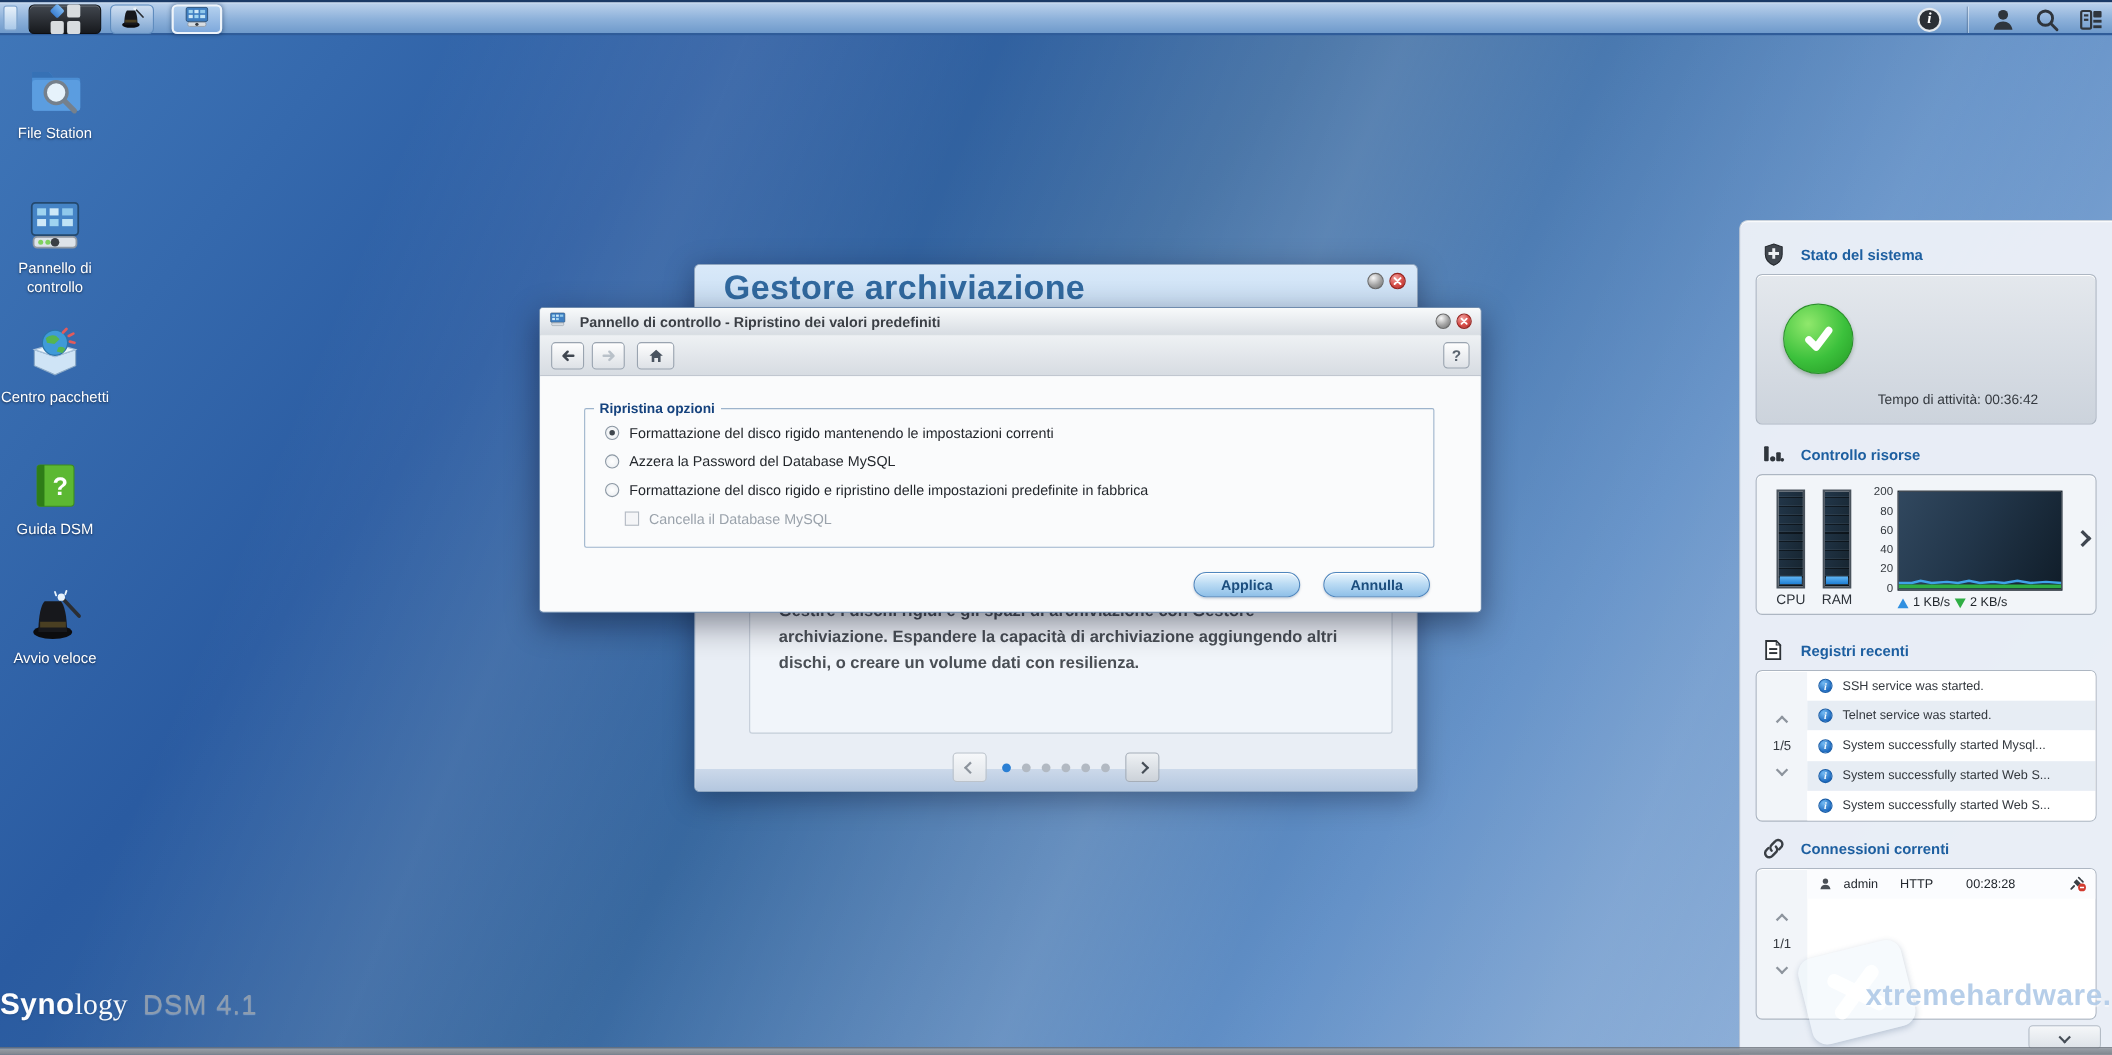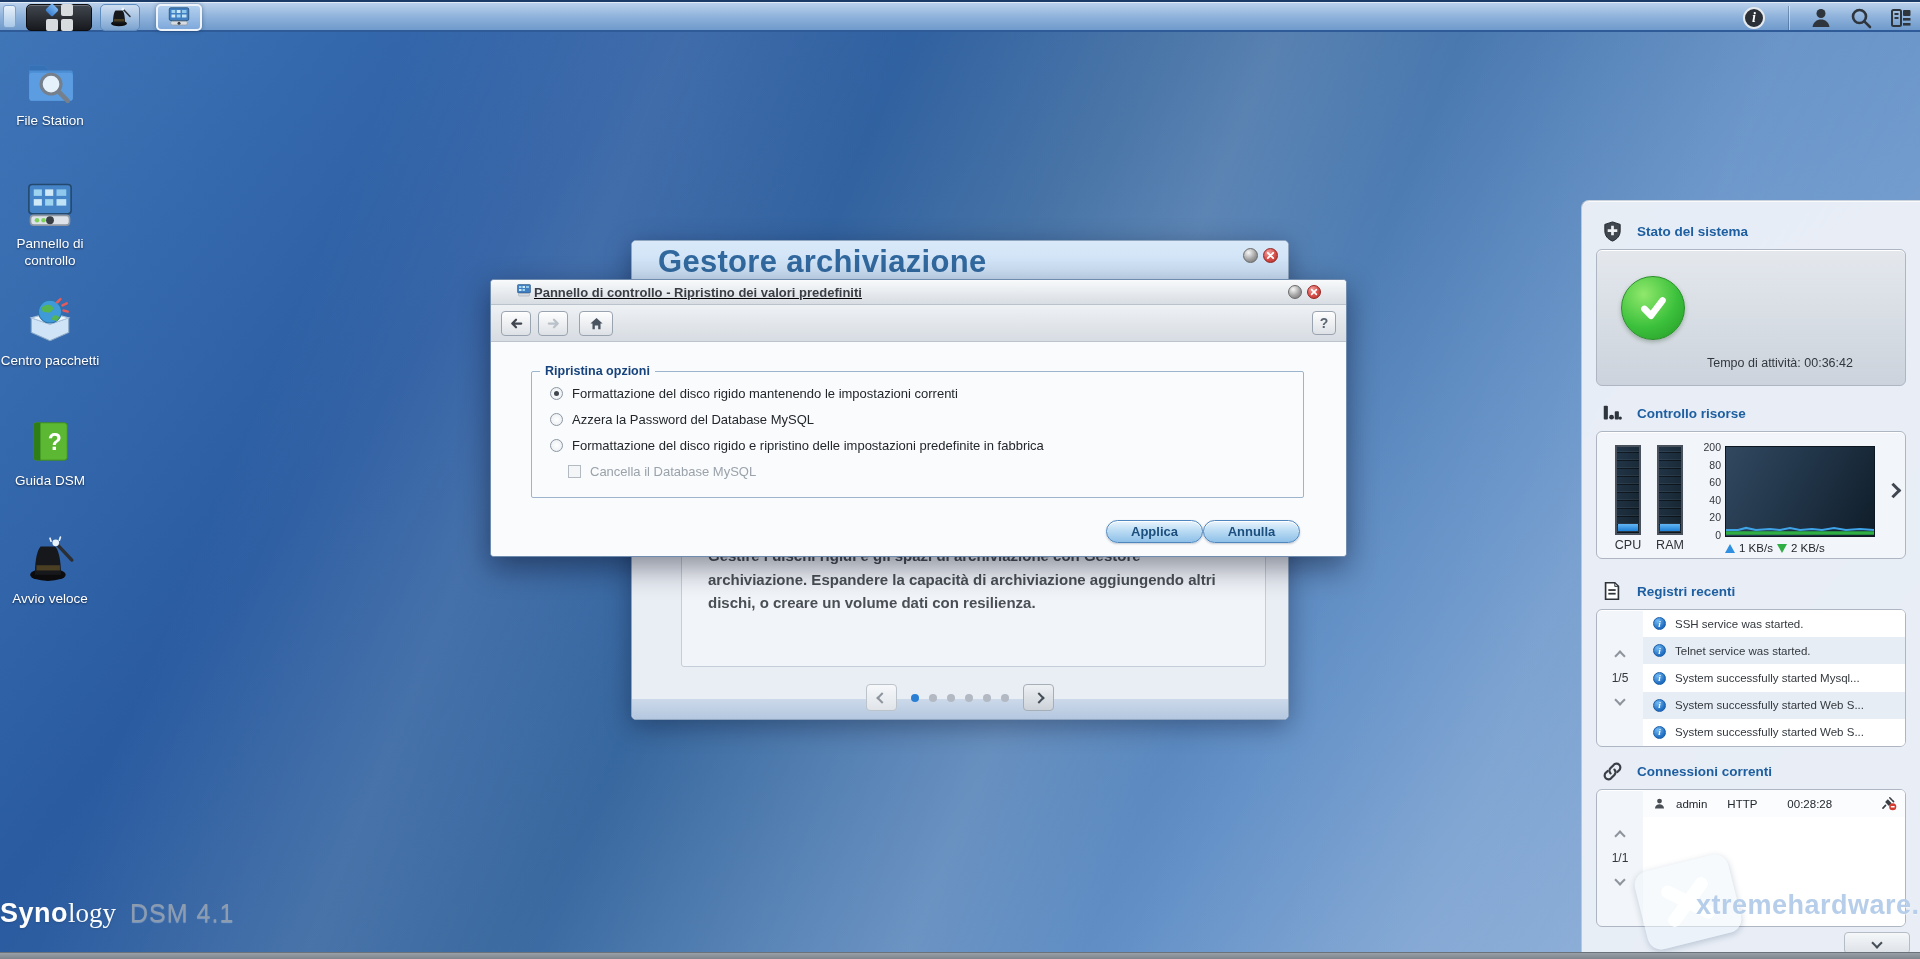--- a/index.html
+++ b/index.html
@@ -55,22 +55,22 @@
   .pg-btn { width:31px; height:27px; border-radius:4px; display:flex; align-items:center; justify-content:center; }
   .pg-btn.prev { background:linear-gradient(#f6f8fa,#e0e4e9); border:1px solid #bcc3cb; }
   .pg-btn.next { background:linear-gradient(#eef1f4,#ccd2d9); border:1px solid #a6aeb8; }
   .dots { display:flex; gap:10px; align-items:center; }
   .dot { width:8px; height:8px; border-radius:50%; background:#b2b9c2; }
   .dot.active { background:#2a7fd4; }
 
   
   .dlg { position:absolute; left:490px; top:279px; width:857px; height:278px; z-index:20;
     background:#f2f4f6; border:1px solid #6f8cae; border-radius:4px; box-shadow:0 10px 30px rgba(0,5,25,.45); }
-  .dlg-titlebar { height:25px; display:flex; align-items:center; gap:2px; padding:0 25px;
-    background:linear-gradient(#f8fafb,#d8dde3); border-bottom:1px solid #bac2cb; border-radius:3px 3px 0 0;text-decoration:underline; }
+  .dlg-titlebar { height:25px; display:flex; align-items:center; gap:12px; padding:0 8px;
+    background:linear-gradient(#f8fafb,#d8dde3); border-bottom:1px solid #bac2cb; border-radius:3px 3px 0 0; }
   .dlg-title { font-size:13px; font-weight:bold; color:#3b3f45; }
   .dlg-controls { margin-left:auto; display:flex; gap:5px; }
   .dlg-controls .ball { width:14px; height:14px; }
   .dlg-toolbar { height:37px; display:flex; align-items:center; gap:7px; padding:0 10px;
     background:linear-gradient(#eef1f4,#d7dce2); border-bottom:1px solid #bcc3cc; }
   .nav-btn { width:30px; height:25px; border:1px solid #9aa4b0; border-radius:4px;
     background:linear-gradient(#fefefe,#dde1e6); display:flex; align-items:center; justify-content:center;
     box-shadow:inset 0 1px 0 #fff; }
   .nav-btn.home { width:34px; }
   .help-btn { margin-left:auto; width:24px; height:24px; border:1px solid #9aa4b0; border-radius:4px;
@@ -78,21 +78,21 @@
     font-size:14px; font-weight:bold; color:#5a646f; }
   .dlg-body { position:relative; height:214px; background:#fafbfc; border-radius:0 0 3px 3px; }
   fieldset.group { position:absolute; left:40px; right:42px; top:22px; height:134px;
     border:1px solid #9db4cc; border-radius:2px; }
   fieldset.group legend { margin-left:8px; padding:0 5px; font-size:12.5px; font-weight:bold; color:#16437e; }
   .opt { display:flex; align-items:center; gap:9px; margin:5px 0 0 18px; height:21px; font-size:13px; color:#23272c; }
   .opt.sub { margin-left:36px; color:#9aa2ab;align-items:center; }
   .radio { width:13px; height:13px; border-radius:50%; border:1px solid #8b97a3; background:radial-gradient(#ffffff,#e7ebef); position:relative; flex:none; }
   .radio.sel::after { content:""; position:absolute; inset:3px; border-radius:50%; background:#3f464d; }
   .chk { width:13px; height:13px; border:1px solid #b3bac2; background:#f4f5f7; flex:none; }
-  .dlg-actions { position:absolute; right:46px; bottom:13px; display:flex; }
+  .dlg-actions { position:absolute; right:46px; bottom:13px; display:flex; gap:21px; }
   .pill { width:97px; height:23px; border-radius:12px; border:1px solid #4f86bd; cursor:pointer;
     background:linear-gradient(#eaf5fd,#bcdcf4 45%,#8fc0e8); color:#1c4e7e; font-weight:bold; font-size:13px;
     display:flex; align-items:center; justify-content:center; box-shadow:inset 0 1px 0 #fff, 0 1px 2px rgba(30,60,100,.25); }
 
   
   .sidebar { position:absolute; left:1581px; top:200px; width:339px; height:759px; z-index:15;
     background:rgba(235,240,247,.97); border-left:1px solid #bcc6d2; border-top:1px solid #c9d2dc;
     border-radius:8px 0 0 0; box-shadow:inset 0 1px 0 rgba(255,255,255,.7); }
   .w-head { position:absolute; left:18px; display:flex; align-items:center; gap:13px;
     font-size:13.5px; font-weight:bold; color:#1d5fa0; }

